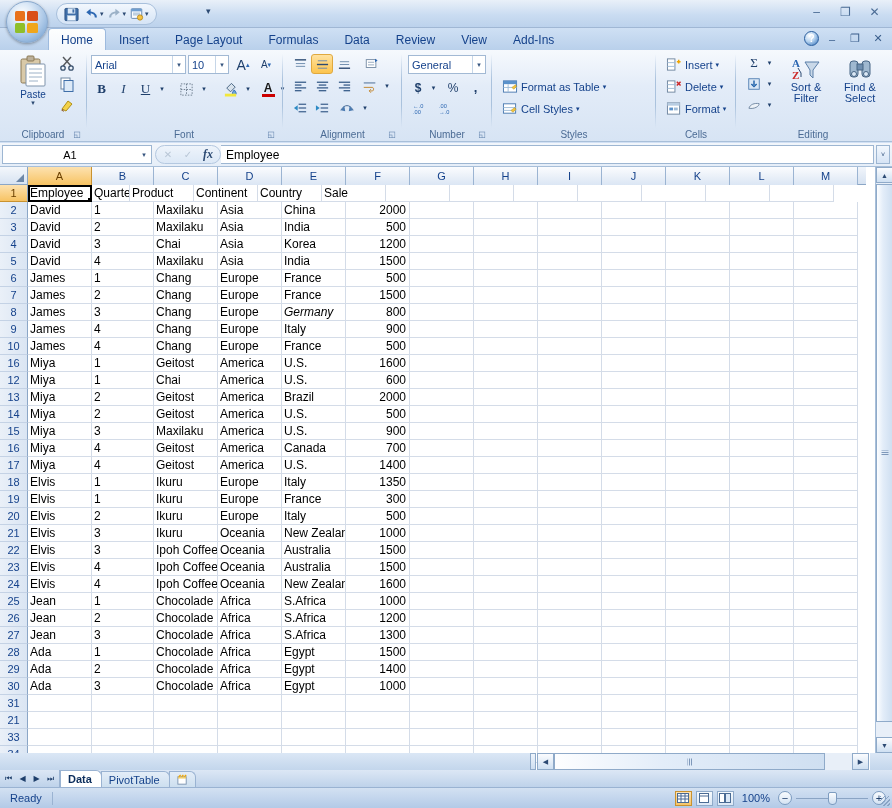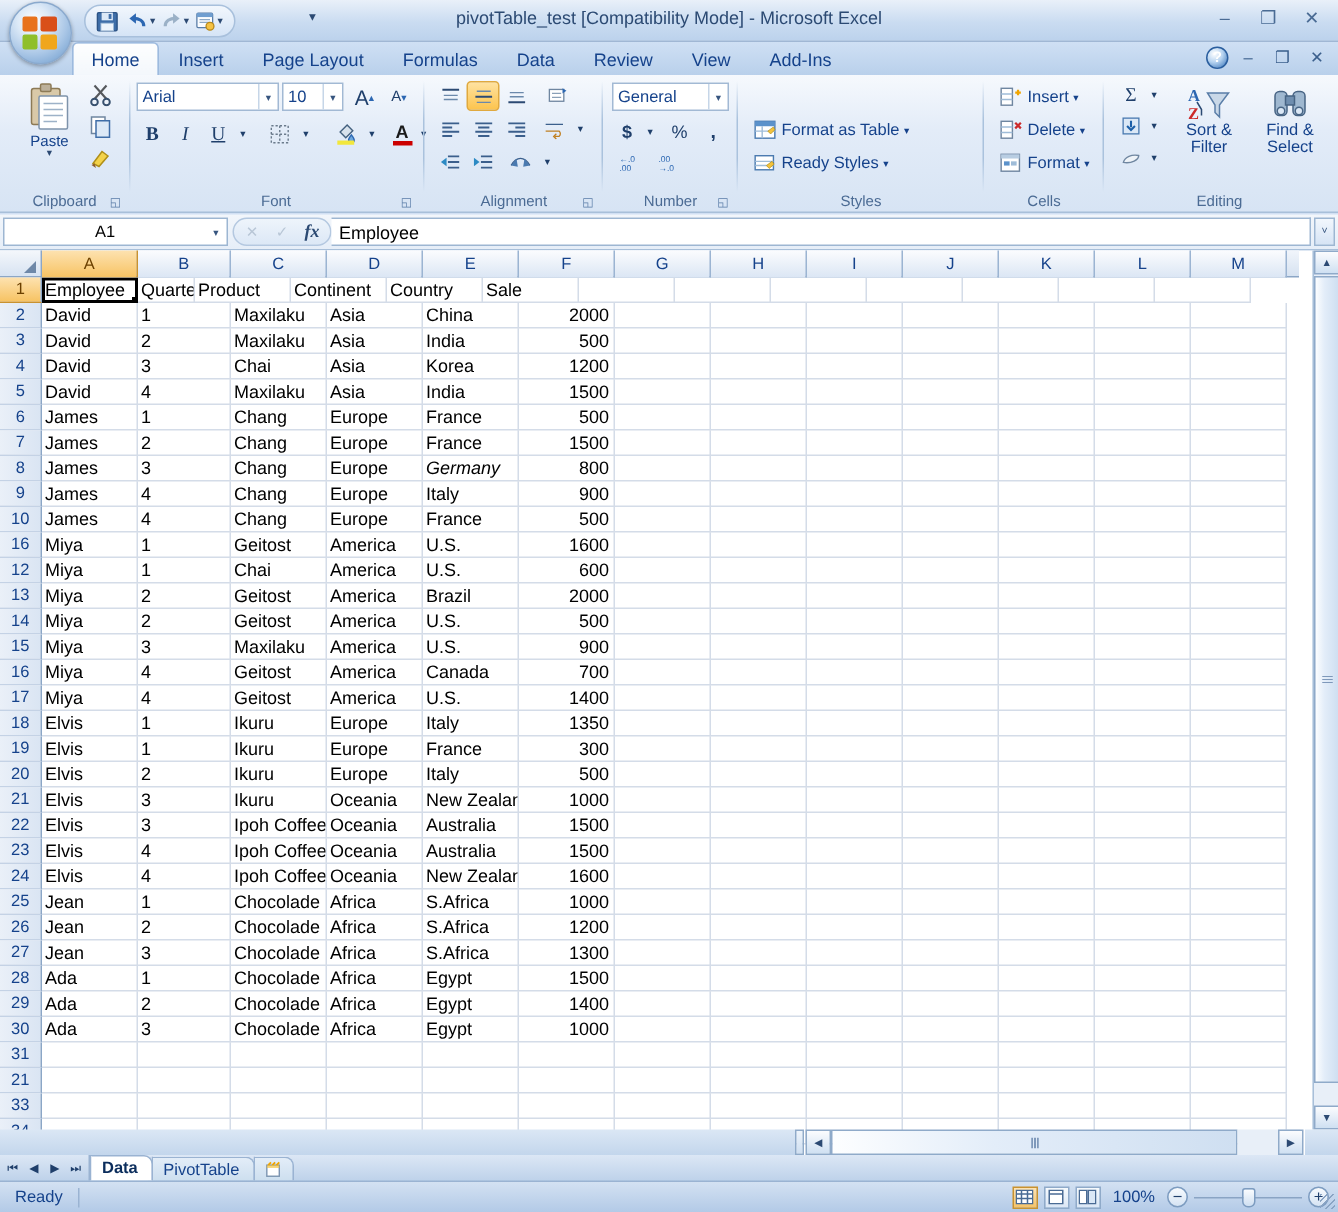--- a/index.html
+++ b/index.html
@@ -247,21 +247,20 @@
           <rect x="2" y="2" width="12" height="3" fill="#6f9ed0"></rect>
           <line x1="4" y1="7" x2="12" y2="7" stroke="#8da9c6"></line>
           <line x1="4" y1="9" x2="12" y2="9" stroke="#8da9c6"></line>
           <circle cx="12" cy="12" r="3" fill="#f5c242" stroke="#b8891c"></circle>
         </svg>
       </div>
       <div class="qcar">▾</div>
     </div>
     <div style="position:absolute;left:206px;top:6px;font-size:9px;color:#2c4a73;">▾</div>
 
-    <div class="title-text">pivotTable_test  [Compatibility Mode] - Microsoft Excel</div>
 
     <div class="wbtns">
       <div class="wb">–</div>
       <div class="wb">❐</div>
       <div class="wb">✕</div>
     </div>
   </div>
 
   <div class="tabstrip">
     <div class="tabs">
@@ -539,21 +538,21 @@
           <span>Format as Table</span>
           <span style="font-size:7px;">▾</span>
         </div>
         <div class="lblbtn" style="left:4px; top:47px;">
           <svg width="16" height="15" viewBox="0 0 16 16">
             <rect x="1" y="3" width="13" height="10" fill="#fff" stroke="#4a7ab0"></rect>
             <line x1="1" y1="7" x2="14" y2="7" stroke="#9fbcd8"></line>
             <line x1="1" y1="10" x2="14" y2="10" stroke="#9fbcd8"></line>
             <path d="M9 10 l4 -3 1.5 2 -3.5 3z" fill="#f3c23c" stroke="#b08f18" stroke-width=".5"></path>
           </svg>
-          <span>Ready Styles</span>
+          <span>Cell Styles</span>
           <span style="font-size:7px;">▾</span>
         </div>
       </div>
       <div class="grp-lbl">Styles</div>
     </div>
     <div class="grp-sep" style="left:655px;"></div>
 
     <div class="grp" style="left:658px; width:76px;">
       <div class="grp-body">
         <div class="lblbtn" style="left:4px; top:3px;">

